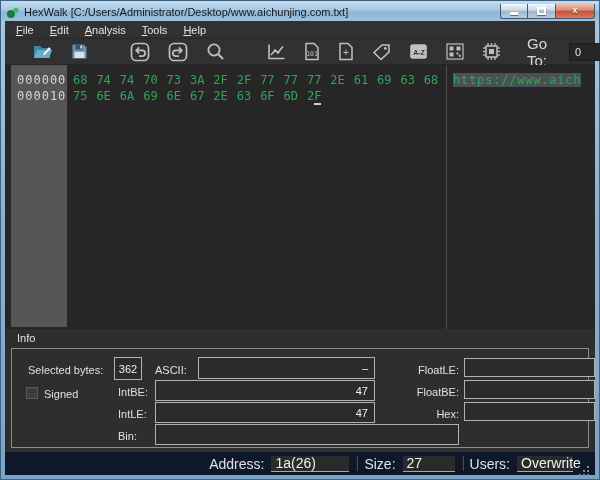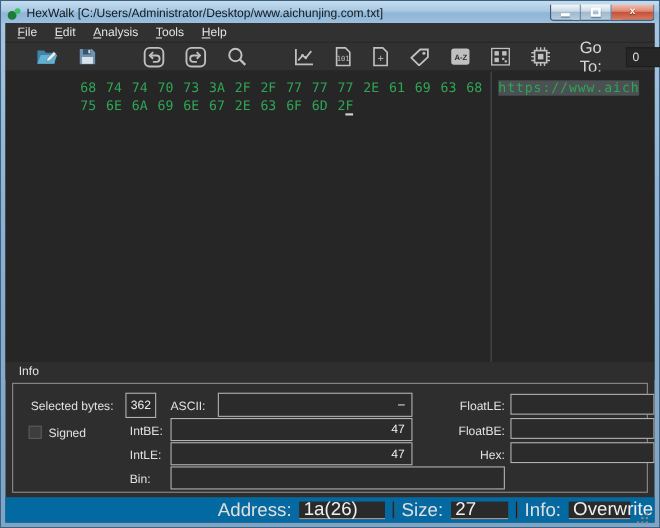--- a/index.html
+++ b/index.html
@@ -64,21 +64,21 @@
   .info-title { height:16px; font-size:11px; color:#e0e0e0; padding:3px 0 0 12px; background:#2e2e2e; }
   .info-group { position:relative; margin:3px 6px 4px 6px; height:100px;
     border:1px solid #8d8d8d; background:#2e2e2e; font-size:11px; }
   .ilabel { position:absolute; color:#e0e0e0; white-space:nowrap; }
   .ifield { position:absolute; border:1px solid #b2b2b2; background:#2b2b2b; color:#f0f0f0;
     display:flex; align-items:center; padding:0 6px; font-size:11px; }
   .ifield.right { justify-content:flex-end; }
   .checkbox { position:absolute; width:12px; height:12px; background:#3d3d3d; border:1px solid #5a5a5a; }
   
   .statusbar { height:23px; display:flex; align-items:center; justify-content:flex-end;
-    gap:7px; padding-right:22px; background:#0369a1; font-size:17px; color:#e0e0e0; }
+    gap:7px; padding-right:22px; background:#0f172a; font-size:14px; color:#e0e0e0; }
   .st-field { height:16px; border-bottom:1px solid #a8a8a8; background:#2a2a2a;
     display:flex; align-items:center; padding:0 4px; color:#f0f0f0; }
   .st-addr { width:78px; } .st-size { width:52px; } .st-mode { width:56px; }
   .st-sep { width:1px; height:15px; background:#1f1f1f; box-shadow:1px 0 0 #4a4a4a; }
   .resize-grip { position:absolute; right:6px; bottom:7px; width:2px; height:2px; background:#8a8a8a;
     box-shadow: -4px 4px 0 #8a8a8a, 0 4px 0 #8a8a8a, -8px 8px 0 #8a8a8a, -4px 8px 0 #8a8a8a, 0 8px 0 #8a8a8a; }
 </style>
 </head>
 <body>
 
@@ -214,20 +214,26 @@
           </g>
         </svg>
       </div>
       <span class="tb-label">Go To:</span>
       <input class="tb-field goto-field" readonly="" value="0" style="">
       <span class="tb-label">Width:</span>
       <input class="tb-field width-field" readonly="" value="16" style="">
     </div>
 
     <div class="hexview">
+      <div class="gutter">
+        <div class="gutter-inner" id="gutter-rows">
+            <div class="offset-line">000000</div>
+            <div class="offset-line">000010</div>
+          </div>
+      </div>
       <div class="bytescol">
         <div class="bytes-inner" id="byte-rows">
             <div class="byte-line"><span class="byte">68</span><span class="byte">74</span><span class="byte">74</span><span class="byte">70</span><span class="byte">73</span><span class="byte">3A</span><span class="byte">2F</span><span class="byte">2F</span><span class="byte">77</span><span class="byte">77</span><span class="byte">77</span><span class="byte">2E</span><span class="byte">61</span><span class="byte">69</span><span class="byte">63</span><span class="byte">68</span></div>
             <div class="byte-line"><span class="byte">75</span><span class="byte">6E</span><span class="byte">6A</span><span class="byte">69</span><span class="byte">6E</span><span class="byte">67</span><span class="byte">2E</span><span class="byte">63</span><span class="byte">6F</span><span class="byte">6D</span><span class="byte">2<span class="cursor-ch">F</span></span></div>
           </div>
       </div>
       <div class="vsep"></div>
       <div class="asciicol">
         <div class="ascii-inner" id="ascii-rows">
             <div class="ascii-line"><span class="sel">https://www.aich</span></div>
@@ -265,18 +271,18 @@
       <div class="ifield" style="left:452px; top:53px; width:131px; height:19px;"></div>
     </div>
 
     <div class="statusbar">
       <span>Address:</span>
       <span class="st-field st-addr">1a(26)</span>
       <span class="st-sep"></span>
       <span>Size:</span>
       <span class="st-field st-size">27</span>
       <span class="st-sep"></span>
-      <span>Info:</span>
+      <span>Users:</span>
       <span class="st-field st-mode">Overwrite</span>
     </div>
     <div class="resize-grip"></div>
   </div>
 </div>
 
 </body></html>

